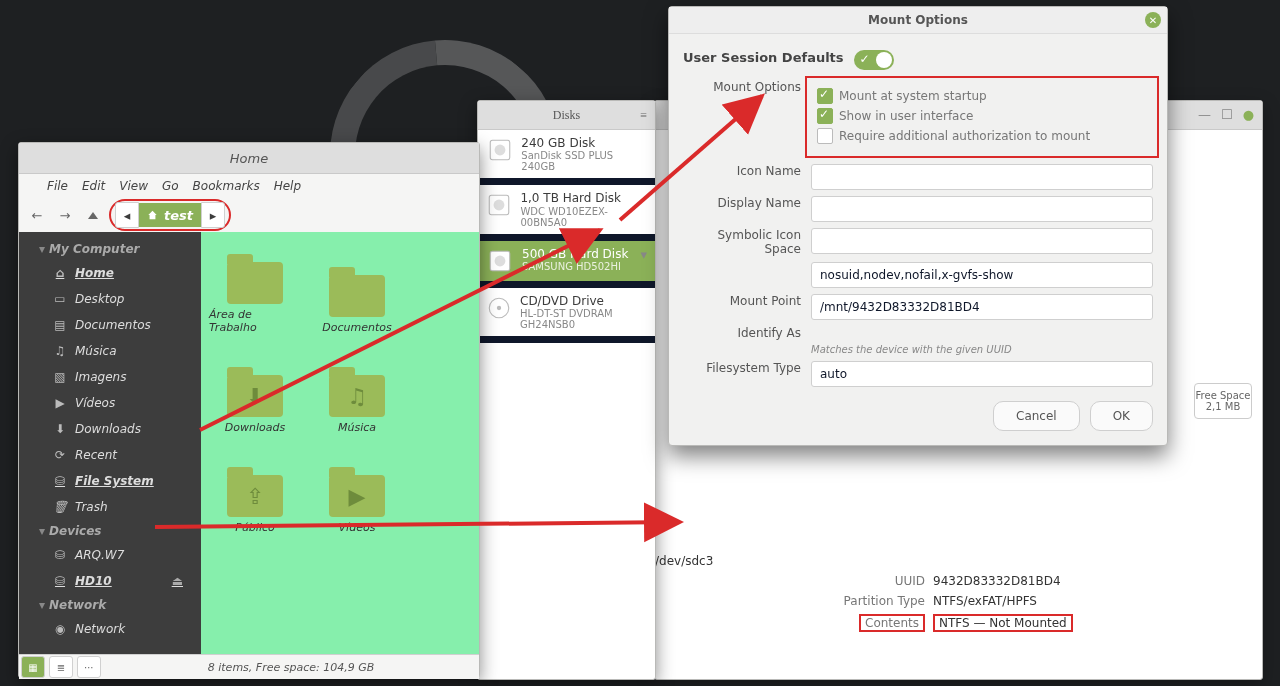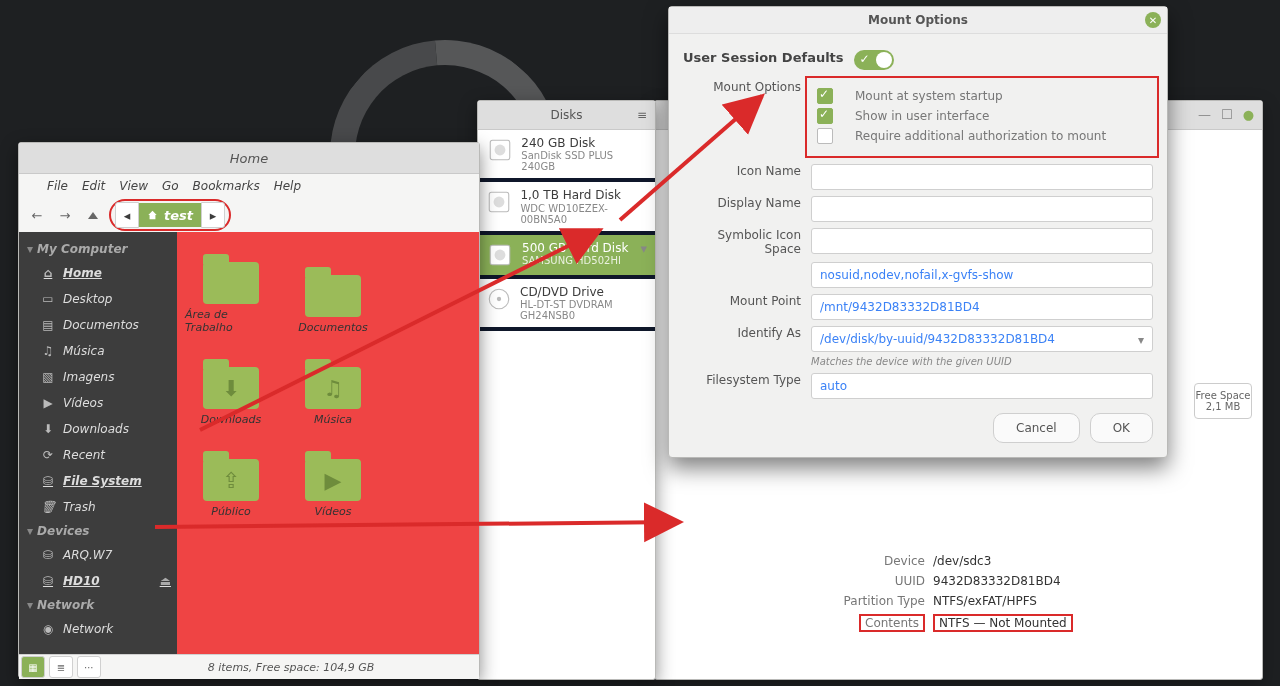--- a/index.html
+++ b/index.html
@@ -20,21 +20,21 @@
   }
 
   
   .win{
     position:absolute;background:#f5f5f4;border:1px solid #b9b9b7;
     border-radius:3px;box-shadow:0 6px 18px rgba(0,0,0,.45);
   }
   .titlebar{
     display:flex;align-items:center;justify-content:center;
     height:28px;background:#dedede;border-bottom:1px solid #c9c9c9;
-    position:relative;font-size:12px;color:#555;
+    position:relative;font-size:12px;color:#555;font-family:Liberation Serif, serif;
   }
   .titlebar .hamburger{position:absolute;right:8px;color:#666;cursor:pointer}
 
   
 
   #file-manager{left:18px;top:142px;width:460px;height:534px;font-style:italic;}
   #file-manager .fm-title{height:30px;display:flex;align-items:center;justify-content:center;background:#dedede;border-bottom:1px solid #c9c9c9;color:#555;font-size:13px;}
   #file-manager .menubar{
     height:24px;display:flex;align-items:center;gap:14px;padding:0 28px;
     background:#f5f5f4;font-size:12px;color:#444;
@@ -52,51 +52,51 @@
   .path-btn:first-child{border-radius:3px 0 0 3px}
   .path-btn:last-child{border-radius:0 3px 3px 0}
   .path-seg{
     background:#8bb158;color:#fff;height:24px;display:flex;align-items:center;gap:6px;padding:0 8px;font-weight:600;
   }
   .home-icon{width:11px;height:10px;display:inline-block}
 
   #file-manager .body{display:flex;height:calc(100% - 30px - 24px - 34px - 24px)}
   #file-manager .sidebar{
     width:158px;background:#3d3d3d;color:#ddd;font-size:12px;
-    display:flex;flex-direction:column;padding:6px 0;
+    display:flex;flex-direction:column;padding:6px 12px;
   }
   .sb-head{display:flex;align-items:center;padding:4px 8px;color:#aaa;font-weight:600;font-size:12px}
   .sb-head::before{content:"▾";color:#888;margin-right:4px}
   .sb-item{display:flex;align-items:center;gap:8px;padding:4px 6px 4px 22px;height:18px;cursor:pointer}
   .sb-item.selected{font-weight:600;text-decoration:underline}
   .sb-item .eject{margin-left:auto;color:#aaa}
   .ico{width:14px;height:14px;display:inline-flex;align-items:center;justify-content:center;color:#bbb}
 
   #file-manager .content{
-    flex:1;background:#ef4444;display:flex;flex-wrap:wrap;align-content:flex-start;
-    padding:12px 8px;gap:2px 10px;overflow:hidden;align-items:center;
+    flex:1;background:#86efac;display:flex;flex-wrap:wrap;align-content:flex-start;
+    padding:12px 8px;gap:10px 10px;overflow:hidden;align-items:center;
   }
   .folder{
     width:92px;height:90px;display:flex;flex-direction:column;align-items:center;justify-content:flex-end;gap:4px;font-size:11px;color:#333;cursor:pointer
   }
   .folder-shape{width:56px;height:42px;background:#9bbb59;border-radius:4px;position:relative}
   .folder-shape::before{content:"";position:absolute;top:-8px;left:0;width:26px;height:10px;background:#9bbb59;border-radius:3px 3px 0 0}
   .folder-inner{position:absolute;inset:0;display:flex;align-items:center;justify-content:center;color:#6e8c3c;font-size:22px}
 
   #file-manager .status{
     height:24px;border-top:1px solid #d0d0d0;background:#f5f5f4;display:flex;align-items:center;font-size:11px;color:#555;
   }
   .status .spacer{flex:1;text-align:center}
   .mini{width:22px;height:20px;border:1px solid #d0d0d0;border-radius:3px;display:flex;align-items:center;justify-content:center;margin:0 2px;color:#666;font-size:10px;background:#fff}
   .mini.active{background:#8bb158;color:#fff}
 
   
 
   #disks{left:477px;top:100px;width:177px;height:578px;background:#fff}
-  #disks .device{display:flex;gap:8px;align-items:flex-start;padding:6px 8px;border-bottom:4px solid #0f172a;cursor:pointer}
+  #disks .device{display:flex;gap:8px;align-items:flex-start;padding:6px 8px;border-bottom:7px solid #0f172a;cursor:pointer}
   #disks .device.sel{background:#8bb158;color:#fff}
   #disks .device .icon{width:28px;height:28px;display:flex;align-items:center;justify-content:center}
   #disks .device .t{font-size:12px;line-height:1.2}
   #disks .device .sub{font-size:10px;color:#888}
   #disks .device.sel .sub{color:#eaf1df}
 
   
 
   #diskinfo{left:654px;top:100px;width:607px;height:578px;background:#fff;border:1px solid #b9b9b7;box-shadow:0 6px 18px rgba(0,0,0,.3)}
   #diskinfo .ti{height:28px;background:#dedede;border-bottom:1px solid #c9c9c9;position:relative}
@@ -115,33 +115,33 @@
 
   #mount{left:668px;top:6px;width:498px;background:#f1f1f0;border:1px solid #b9b9b7;box-shadow:0 10px 22px rgba(0,0,0,.5);border-radius:4px}
   #mount .mt-title{height:26px;background:#eee;display:flex;align-items:center;justify-content:center;position:relative;font-size:12px;font-weight:600;color:#555;border-bottom:1px solid #ddd}
   #mount .mt-title .close{position:absolute;right:6px;top:5px;width:16px;height:16px;border-radius:50%;background:#8bb158;color:#fff;font-size:10px;display:flex;align-items:center;justify-content:center;cursor:pointer}
   #mount .mt-body{padding:10px 14px 14px 14px}
 
   .row{display:flex;align-items:flex-start;margin:6px 0;gap:10px}
   .row .lab{width:118px;text-align:right;color:#555;font-size:12px}
   .row .field{flex:1}
   .txt{
-    height:26px;background:#fff;border:1px solid #cfcfcf;border-radius:3px;padding:0 8px;font-size:12px;color:#3b82f6;display:flex;align-items:center;width:100%;box-sizing:border-box
+    height:26px;background:#fff;border:1px solid #cfcfcf;border-radius:3px;padding:0 8px;font-size:12px;color:#0f172a;display:flex;align-items:center;width:100%;box-sizing:border-box
   }
   .sel{position:relative}
   .sel::after{content:"▾";position:absolute;right:8px;top:6px;color:#888}
   .hint{font-size:10px;color:#888;font-style:italic;margin-left:128px;margin-top:-2px;margin-bottom:4px}
 
   .switch{width:40px;height:20px;border-radius:10px;background:#8bb158;position:relative;cursor:pointer}
   .switch .knob{position:absolute;top:2px;left:2px;width:16px;height:16px;border-radius:50%;background:#fff}
   .switch .chk{position:absolute;right:4px;top:2px;color:#fff;font-size:12px}
   .switch.on .knob{left:22px}
   .switch.on .chk{left:6px;right:auto}
 
-  .chk-opt{display:flex;align-items:center;gap:22px;font-size:12px;color:#777;margin:4px 0}
+  .chk-opt{display:flex;align-items:center;gap:6px;font-size:12px;color:#777;margin:4px 0}
   .cb{width:14px;height:14px;border:1px solid #bbb;border-radius:2px;background:#fff;position:relative}
   .cb.on{background:#8bb158;border-color:#8bb158}
   .cb.on::after{content:"✓";position:absolute;left:1px;top:-2px;color:#fff;font-size:12px}
 
   .opts-red{border:2px solid #da2a2a;padding:6px 10px 8px 10px;margin-left:-6px;margin-right:-6px}
 
   .btnbar{display:flex;justify-content:flex-end;gap:10px;margin-top:14px}
   .btn{height:28px;padding:0 22px;background:#fafafa;border:1px solid #cfcfcf;border-radius:10px;font-size:12px;color:#555;display:flex;align-items:center;cursor:pointer}
 
   
@@ -159,21 +159,20 @@
       <span>☐</span>
       <span style="color:#8bb158">●</span>
     </div>
   </div>
   <div class="free-block">
     <div>Free Space</div>
     <div>2,1 MB</div>
   </div>
   <div class="info-rows">
     <div class="info-row">
-        <div class="lab">Device</div>
         <div class="val">/dev/sdc3</div>
       </div>
     <div class="info-row">
         <div class="lab">UUID</div>
         <div class="val">9432D83332D81BD4</div>
       </div>
     <div class="info-row">
         <div class="lab">Partition Type</div>
         <div class="val">NTFS/exFAT/HPFS</div>
       </div>
@@ -435,23 +434,20 @@
         </div>
       </div>
     <div class="row">
         <div class="lab">Mount Point</div>
         <div class="field">
           <div class="txt">/mnt/9432D83332D81BD4</div>
         </div>
       </div>
     <div class="row">
         <div class="lab">Identify As</div>
-        <div class="field">
-          <div class="txt sel">/dev/disk/by-uuid/9432D83332D81BD4</div>
-        </div>
       </div>
     <div class="hint">Matches the device with the given UUID</div>
     <div class="row">
         <div class="lab">Filesystem Type</div>
         <div class="field">
           <div class="txt">auto</div>
         </div>
       </div>
 
     <div class="btnbar">

